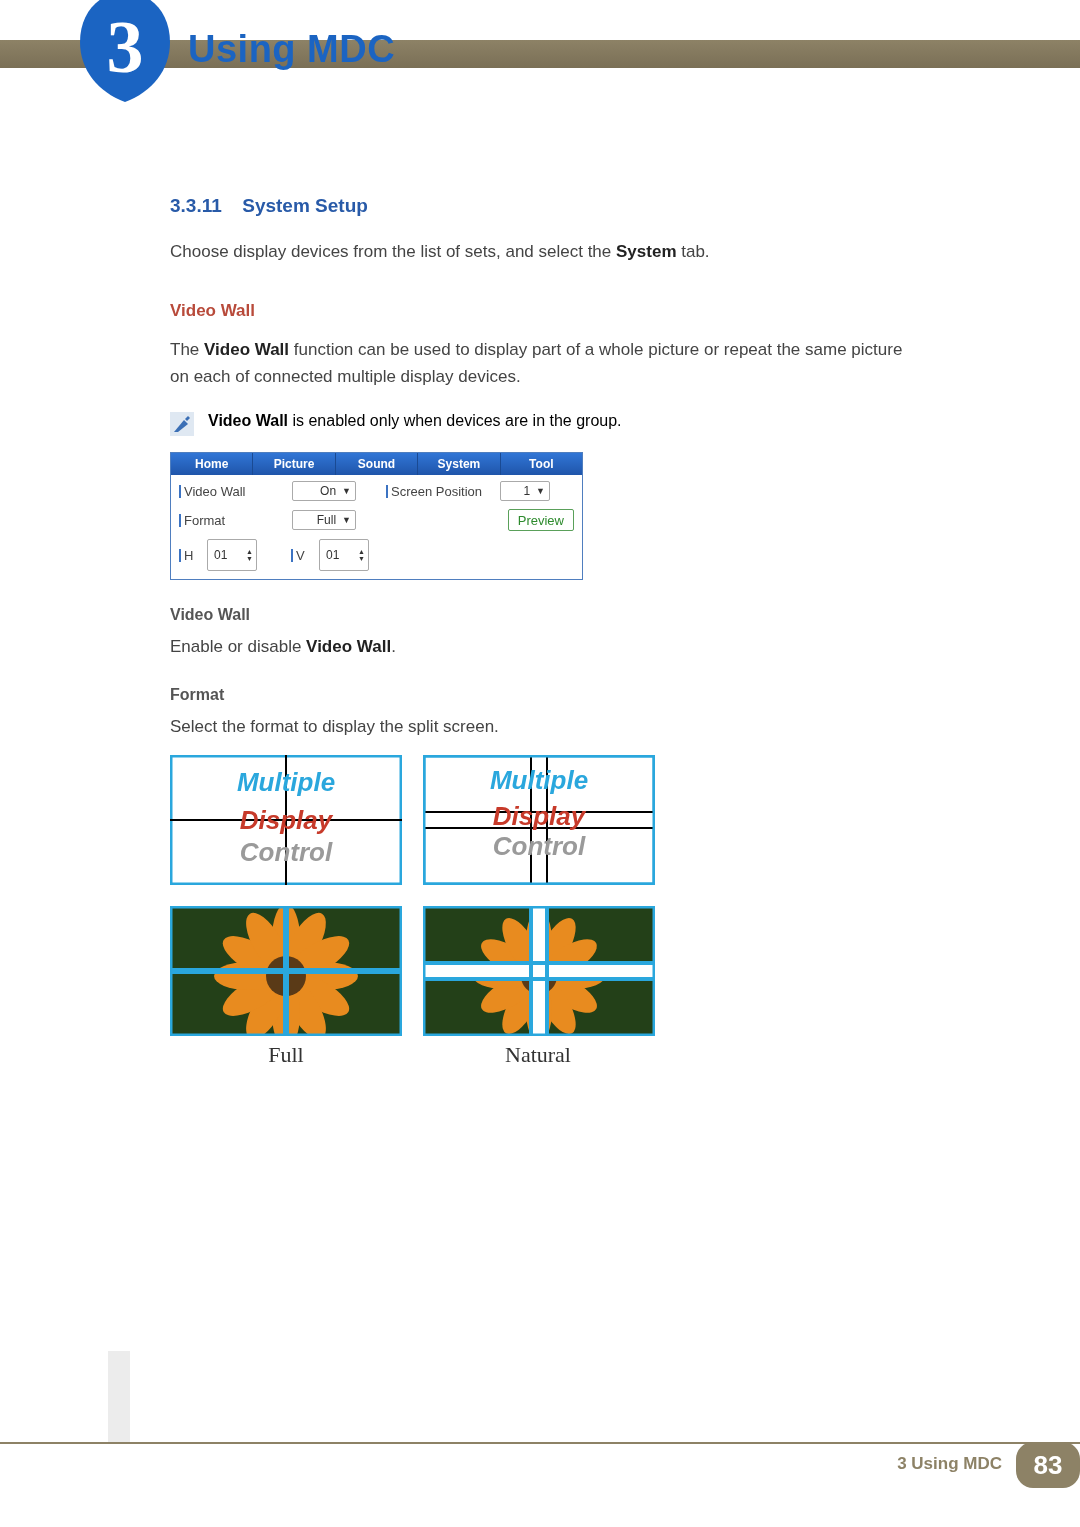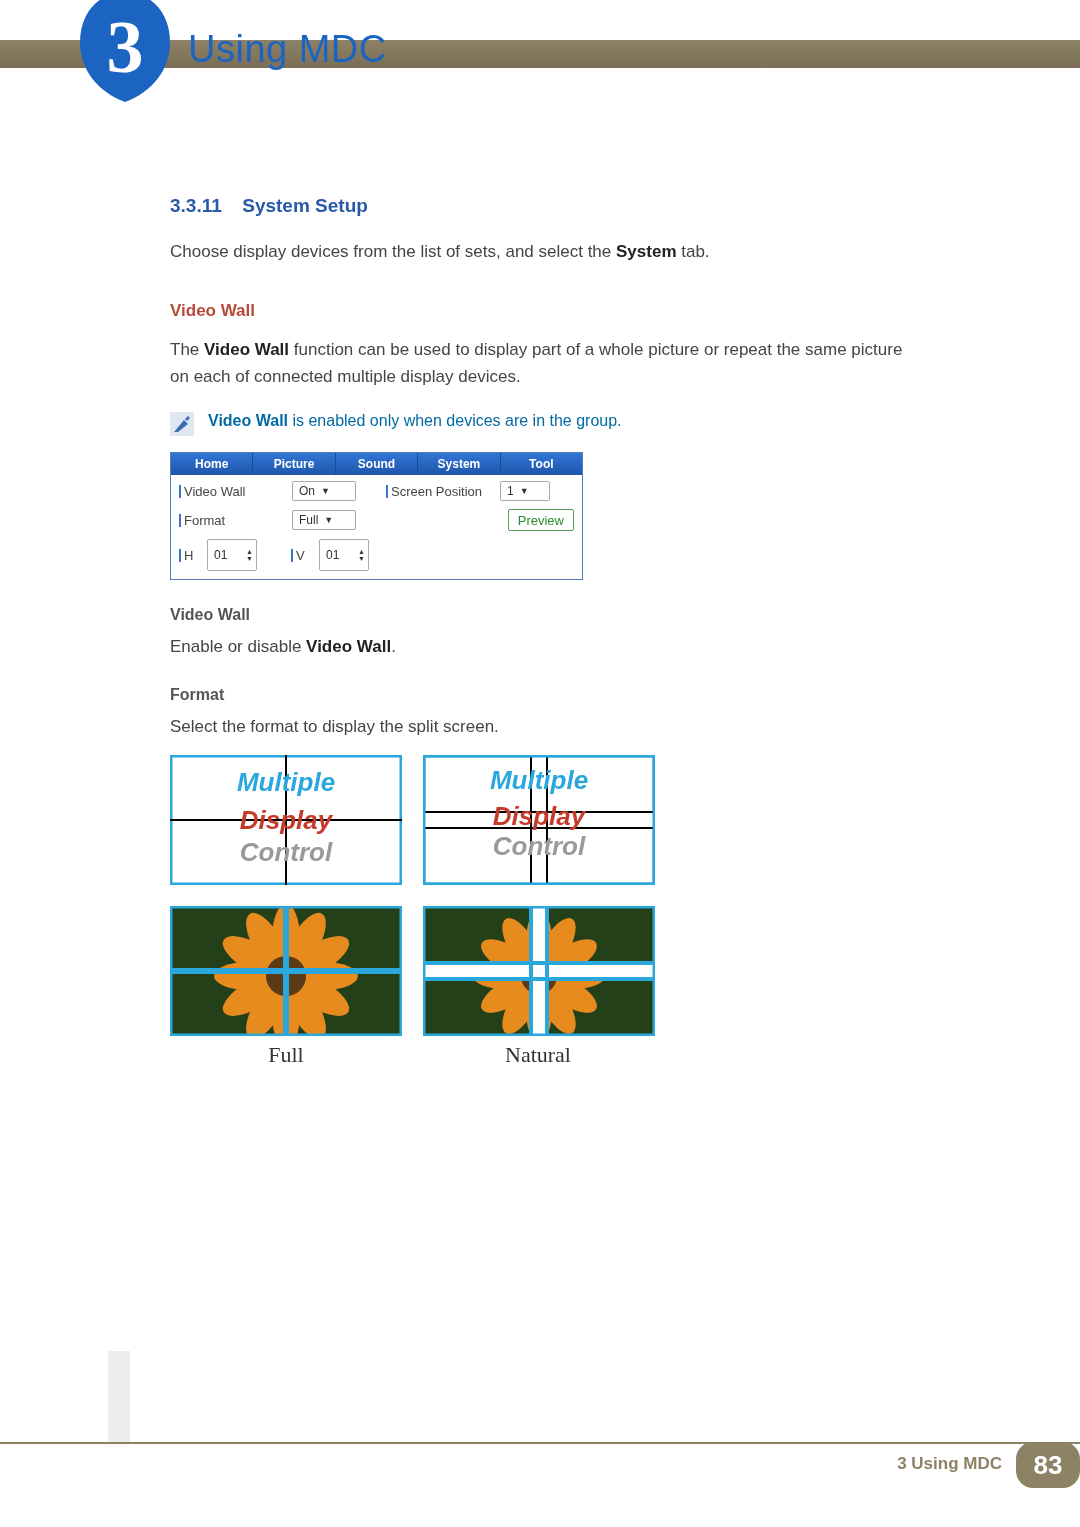--- a/index.html
+++ b/index.html
@@ -2,51 +2,51 @@
 <html><head>
 <meta charset="utf-8">
 <style>
   * { box-sizing: border-box; margin: 0; padding: 0; }
   html, body { width: 1080px; height: 1527px; background: #fff; font-family: Arial, Helvetica, sans-serif; color: #333; }
   .page { position: relative; width: 1080px; height: 1527px; background: #fff; }
 
   
   .header-bar { position: absolute; top: 40px; left: 0; width: 1080px; height: 28px;
     background: linear-gradient(to bottom, #8d8266, #7a6f56); }
-  .header-title { position: absolute; left: 188px; top: 28px; font-size: 38px; color: #1b64c2; font-weight: 400; letter-spacing: 0.5px; }
+  .header-title { position: absolute; left: 188px; top: 28px; font-size: 38px; color: #1b64c2; font-weight: 700; letter-spacing: 0.5px; }
   .chapter-badge { position: absolute; left: 80px; top: -8px; width: 90px; height: 110px; }
   .badge-bg { position: absolute; inset: 0; }
   .badge-num { position: absolute; width: 90px; top: 18px; text-align: center; color: #fff; font-size: 74px; font-weight: 700;
     font-family: Georgia, 'Times New Roman', serif; line-height: 1; }
 
   
   .content { position: absolute; left: 170px; top: 195px; width: 750px; }
   .sec-num { color: #285aa8; font-size: 19px; font-weight: 600; }
   .sec-title { color: #285aa8; font-size: 19px; font-weight: 600; margin-left: 16px; }
   .body-text { font-size: 17px; color: #444; margin-top: 22px; line-height: 1.55; }
   .body-text b { color: #222; }
   .sub-red { color: #b84a3a; font-size: 17px; font-weight: 600; margin-top: 36px; }
   .sub-grey { color: #555; font-size: 16px; font-weight: 600; margin-top: 26px; }
 
   .note-row { display: flex; align-items: flex-start; margin-top: 22px; }
   .note-icon { width: 24px; height: 24px; flex: 0 0 24px; margin-right: 14px; }
-  .note-text { font-size: 16px; color: #0369a1; }
+  .note-text { font-size: 16px; color: #000000; }
 
   
   .ui-panel { margin-top: 16px; width: 413px; border: 1px solid #4f7ebf; background: #fff; }
   .ui-tabs { display: flex; height: 22px; font-size: 12px; font-weight: 600; color: #fff; }
   .ui-tab { flex: 1; display: flex; align-items: center; justify-content: center;
     background: linear-gradient(to bottom, #3176d6, #1f55aa); border-right: 1px solid #1a4a93; }
   .ui-tab:last-child { border-right: none; }
   .ui-body { padding: 6px 8px 8px; }
   .ui-row { display: flex; align-items: center; font-size: 13px; color: #444; }
   .ui-bar { width: 2px; height: 13px; background: #3c73c2; display: inline-block; margin-right: 3px; vertical-align: -2px; }
   .ui-label { display: inline-flex; align-items: center; }
   .ui-dd { height: 20px; border: 1px solid #aaa; background: #fff; display: inline-flex; align-items: center;
-    justify-content: flex-start; padding: 0 4px 0 6px; font-size: 12px; color: #333; border-radius: 2px; }
+    justify-content: flex-end; padding: 0 4px 0 6px; font-size: 12px; color: #333; border-radius: 2px; }
   .dd-arrow { font-size: 9px; color: #333; margin-left: 6px; }
   .ui-spin { height: 32px; width: 50px; border: 1px solid #aaa; background: #fff; display: inline-flex; align-items: center;
     justify-content: space-between; padding: 0 3px 0 6px; font-size: 12px; color: #333; border-radius: 2px; }
   .spin-arrows { display: flex; flex-direction: column; font-size: 7px; line-height: 7px; color: #333; }
   .ui-btn { height: 22px; border: 1px solid #5aa05a; background: #fff; color: #2d8a2d; font-size: 13px;
     display: inline-flex; align-items: center; justify-content: center; padding: 0 9px; border-radius: 2px; }
 
   
   .format-grid { margin-top: 14px; display: grid; grid-template-columns: 232px 232px; column-gap: 20px; row-gap: 22px; gap: 21px; }
   .fmt-box { width: 232px; }

